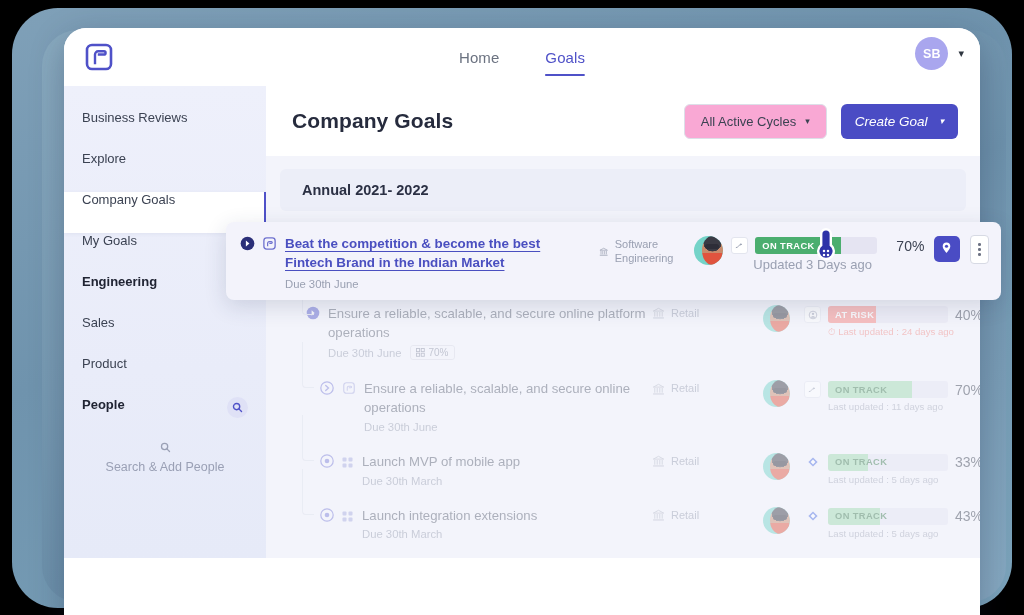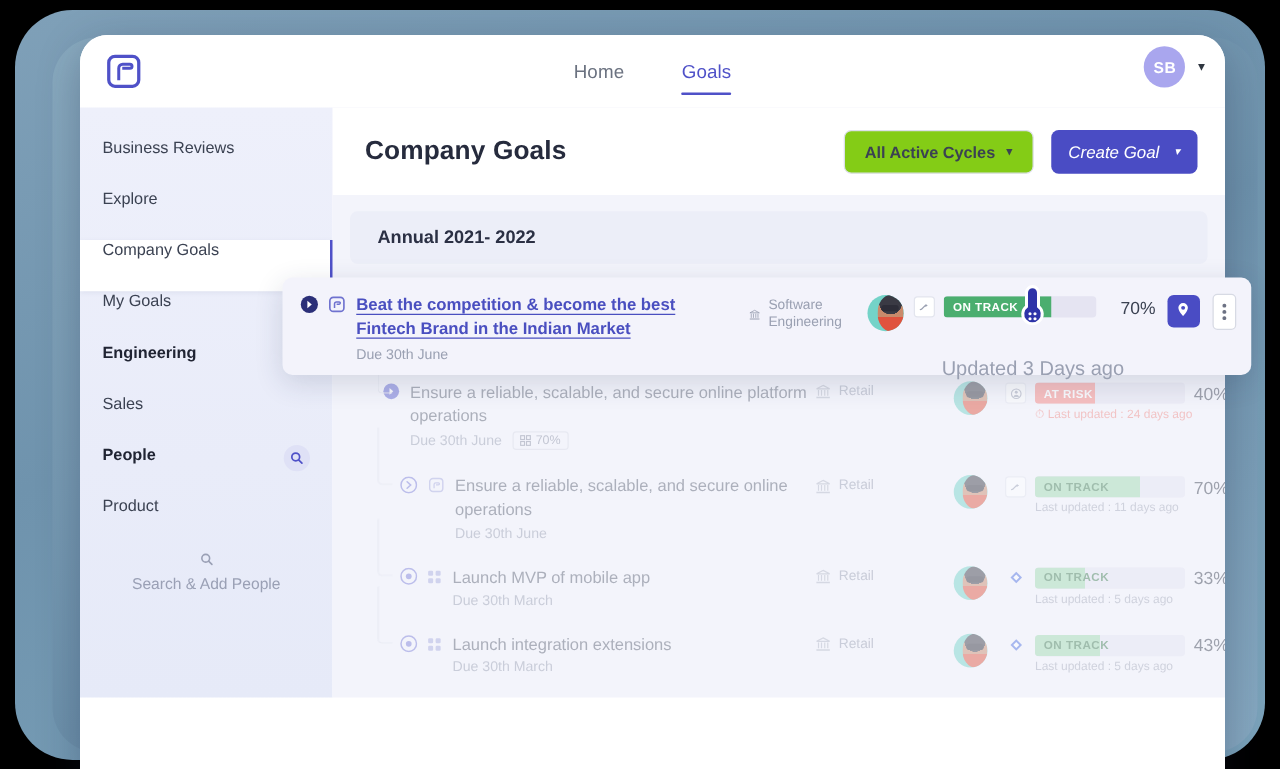--- a/index.html
+++ b/index.html
@@ -134,24 +134,23 @@
     height: 70px; background: #fff;
     display: flex; align-items: center;
     padding: 0 22px 0 26px;
     justify-content: space-between;
   }
   #page-title { font-size: 21px; font-weight: 700; color: #262b3d; letter-spacing:.1px;}
   #head-actions { display: flex; align-items: center; gap: 14px; }
   .btn-outline {
     height: 35px; padding: 2px 16px;
     border: 1px solid #dcdfe8; border-radius: 6px;
-    background: #84cc16; color: #3b4252; font-size: 13px;
+    background: #f9a8d4; color: #3b4252; font-size: 13px;
     display: flex; align-items: center; gap: 9px; cursor: pointer;
     font-family: "Liberation Sans", sans-serif;
-    font-weight: bold;
   }
   .btn-primary {
     height: 35px; padding: 0 14px;
     border: none; border-radius: 6px;
     background: #4a4cc4; color: #fff; font-size: 13.5px;
     display: flex; align-items: center; gap: 12px; cursor: pointer;
     font-family: "Liberation Sans", sans-serif;
     font-style: italic;
   }
 
@@ -311,32 +310,32 @@
             <circle cx="5" cy="5" r="3.4" fill="none" stroke="#4f51c8" stroke-width="1.5"></circle>
             <line x1="7.5" y1="7.5" x2="10.4" y2="10.4" stroke="#4f51c8" stroke-width="1.5" stroke-linecap="round"></line>
           </svg>
         </span>
       </div>
 
       <div class="side-item">
         <span>Sales</span>
       </div>
 
+      <div class="side-item">
+        <span>Product</span>
+      </div>
+
       <div class="side-item group">
         <span>People</span>
         <span class="side-search-btn">
           <svg width="11" height="11" viewBox="0 0 12 12">
             <circle cx="5" cy="5" r="3.4" fill="none" stroke="#4f51c8" stroke-width="1.5"></circle>
             <line x1="7.5" y1="7.5" x2="10.4" y2="10.4" stroke="#4f51c8" stroke-width="1.5" stroke-linecap="round"></line>
           </svg>
         </span>
-      </div>
-
-      <div class="side-item">
-        <span>Product</span>
       </div>
 
       <div class="side-hint">
         <svg width="11" height="11" viewBox="0 0 12 12">
           <circle cx="5" cy="5" r="3.4" fill="none" stroke="#9aa0b5" stroke-width="1.4"></circle>
           <line x1="7.5" y1="7.5" x2="10.4" y2="10.4" stroke="#9aa0b5" stroke-width="1.4" stroke-linecap="round"></line>
         </svg>
         <span>Search &amp; Add People</span>
       </div>
     </div>
@@ -650,21 +649,21 @@
           <path d="M1.5 8 C4 8 4.5 4 7.5 4" fill="none" stroke="#9aa0b2" stroke-width="1.2" stroke-linecap="round"></path>
           <path d="M6.4 2.6 L8.6 4 L6.4 5.4 Z" fill="#9aa0b2"></path>
         </svg>
       </span>
       <div class="bar" style="width:122px;">
         <div class="fill" style="width: 70%; background: rgb(75, 174, 111);"></div>
         <div class="lab" style="color: rgb(255, 255, 255);">ON TRACK</div>
       </div>
       <span class="pct" style="margin-left:12px;">70%</span>
     </div>
-    <div class="sub" style="padding-left:22px;font-size:16px;color:#9aa0b2;margin-top:30px;">Updated 3 Days ago</div>
+    <div class="sub" style="padding-left:22px;font-size:13px;color:#9aa0b2;">Updated 3 Days ago</div>
 
     <span class="thermo">
       <svg width="26" height="40" viewBox="0 0 26 40">
         <path d="M13 3 a6 6 0 0 1 6 6 v10.5 a9 9 0 1 1 -12 0 V9 a6 6 0 0 1 6 -6 Z" fill="#ffffff"></path>
         <path d="M13 5.5 a3.6 3.6 0 0 1 3.6 3.6 v11.6 a6.6 6.6 0 1 1 -7.2 0 V9.1 A3.6 3.6 0 0 1 13 5.5 Z" fill="#2e33a8"></path>
         <circle cx="11" cy="26" r="1.25" fill="#fff"></circle>
         <circle cx="15" cy="26" r="1.25" fill="#fff"></circle>
         <circle cx="11" cy="30" r="1.25" fill="#fff"></circle>
         <circle cx="15" cy="30" r="1.25" fill="#fff"></circle>
       </svg>

